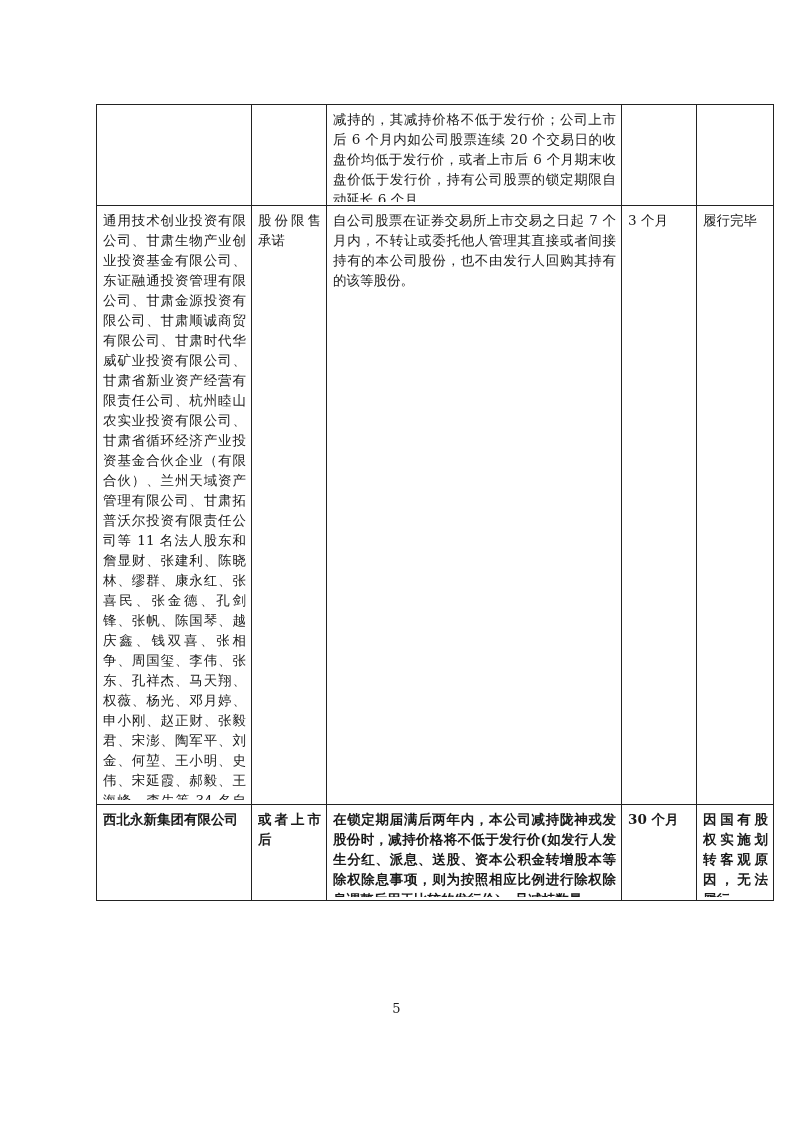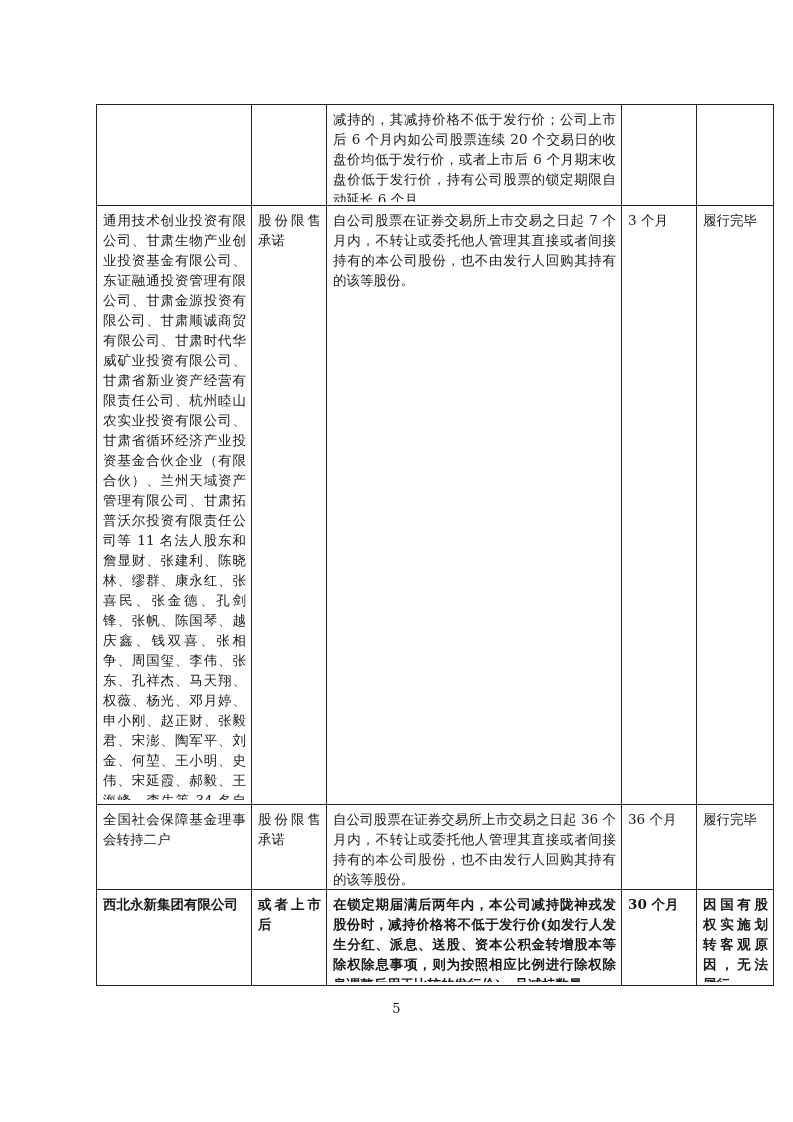--- a/index.html
+++ b/index.html
@@ -93,37 +93,20 @@
           <td class="just">
               <div class="cc">自公司股票在证券交易所上市交易之日起 7 个月内，不转让或委托他人管理其直接或者间接持有的本公司股份，也不由发行人回购其持有的该等股份。</div>
             </td>
           <td class="plain">
               <div class="cc">3 个月</div>
             </td>
           <td class="plain">
               <div class="cc">履行完毕</div>
             </td>
         </tr>
-        <tr class="r3" style="height:85px">
-          <td class="just">
-              <div class="cc">全国社会保障基金理事会转持二户</div>
-            </td>
-          <td class="just">
-              <div class="cc">股份限售承诺</div>
-            </td>
-          <td class="just">
-              <div class="cc">自公司股票在证券交易所上市交易之日起 36 个月内，不转让或委托他人管理其直接或者间接持有的本公司股份，也不由发行人回购其持有的该等股份。</div>
-            </td>
-          <td class="plain">
-              <div class="cc">36 个月</div>
-            </td>
-          <td class="plain">
-              <div class="cc">履行完毕</div>
-            </td>
-        </tr>
         <tr class="r4" style="height:96px">
           <td class="just">
               <div class="cc">西北永新集团有限公司</div>
             </td>
           <td class="just">
               <div class="cc">或者上市后</div>
             </td>
           <td class="just">
               <div class="cc">在锁定期届满后两年内，本公司减持陇神戎发股份时，减持价格将不低于发行价(如发行人发生分红、派息、送股、资本公积金转增股本等除权除息事项，则为按照相应比例进行除权除息调整后用于比较的发行价)，且减持数量</div>
             </td>

